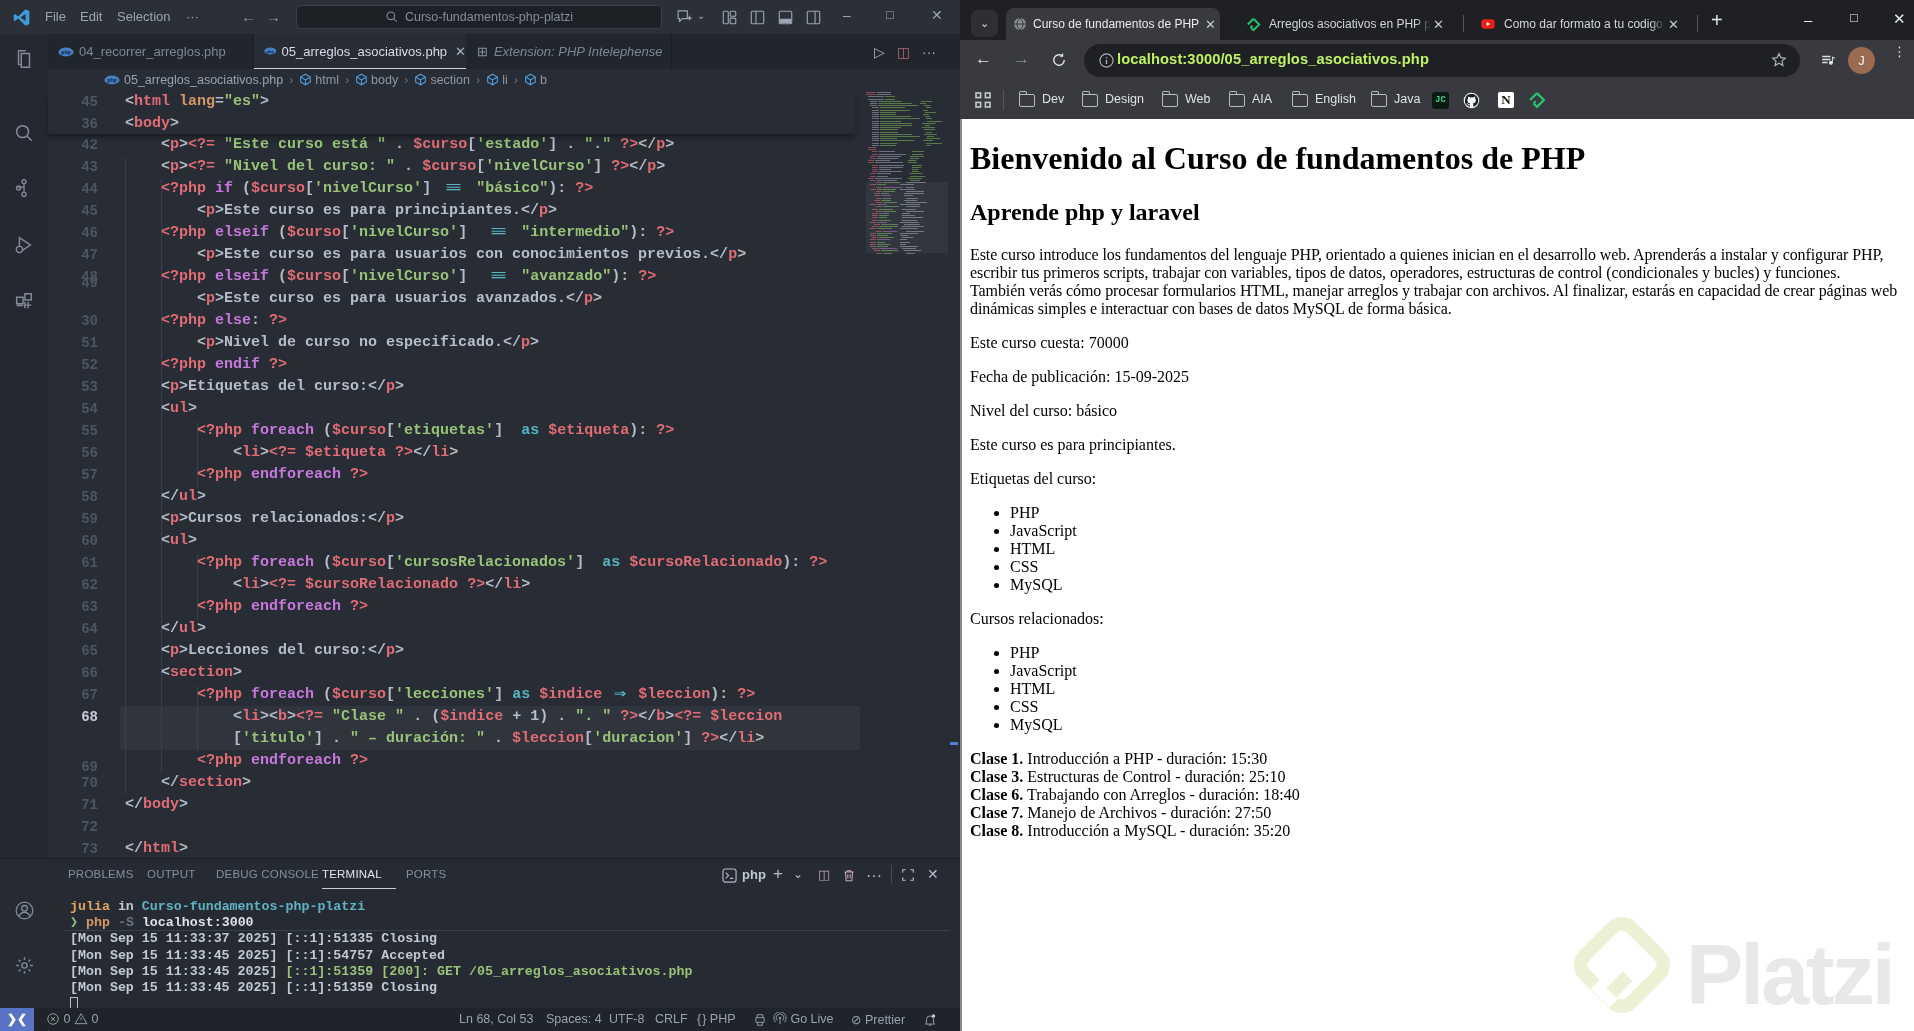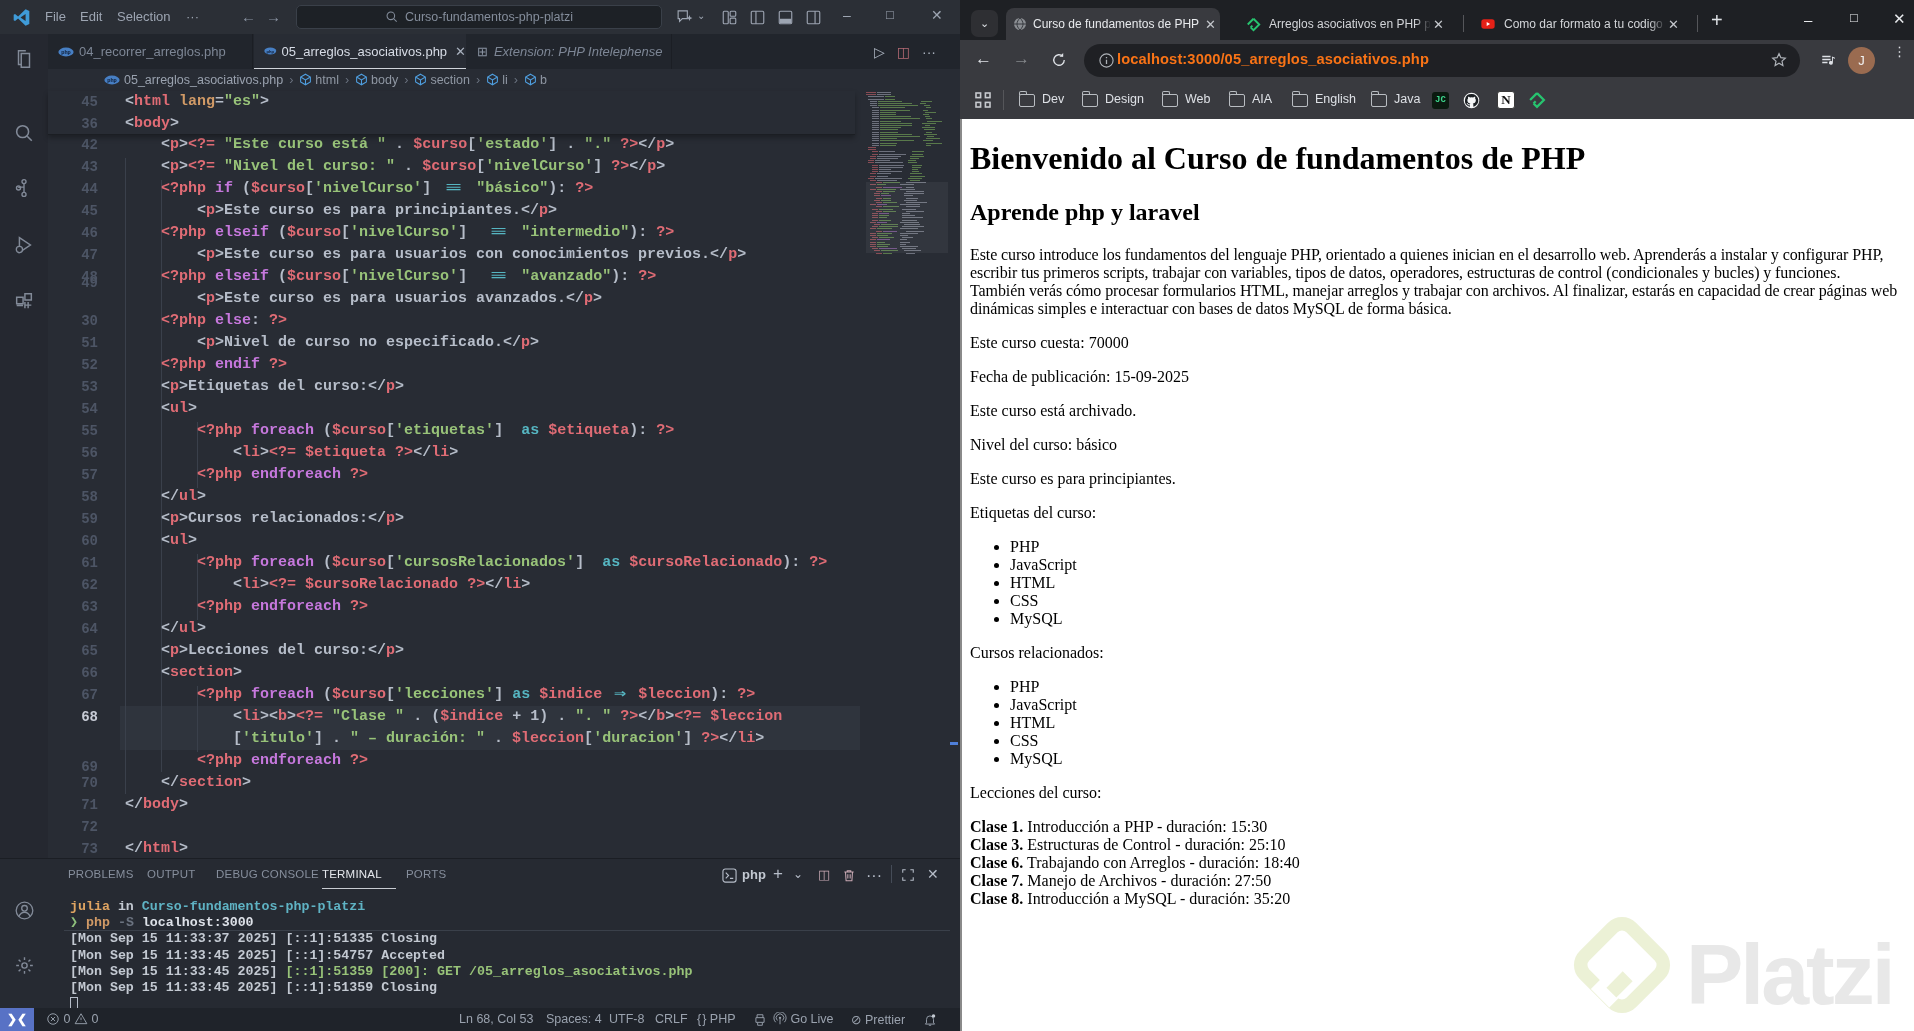--- a/index.html
+++ b/index.html
@@ -541,21 +541,21 @@
       <div class="abs" style="left:53px;top:9px;color:#85888c;font-size:17px">→</div>
       <svg class="abs" style="left:90px;top:11px" width="18" height="18" viewBox="0 0 24 24">
         <path fill="none" stroke="#dee1e6" stroke-width="1.8" d="M19 12a7 7 0 1 1-2-4.9"></path>
         <path fill="#dee1e6" d="M17.6 2.6v5h-5z"></path>
       </svg>
       <div class="abs" style="left:124px;top:4px;width:716px;height:33px;background:#1f2024;border-radius:17px"></div>
       <svg class="abs" style="left:138px;top:12px" width="17" height="17" viewBox="0 0 24 24">
         <circle cx="12" cy="12" r="9.3" fill="none" stroke="#aeb2b8" stroke-width="1.6"></circle>
         <path stroke="#aeb2b8" stroke-width="1.8" d="M12 7.2v1.5 M12 11v6"></path>
       </svg>
-      <div class="abs" style="left:157px;top:11px;color:#f97316;font-size:14.7px;font-weight:bold;letter-spacing:.1px">localhost:3000/05_arreglos_asociativos.php</div>
+      <div class="abs" style="left:157px;top:11px;color:#bef264;font-size:14.7px;font-weight:bold;letter-spacing:.1px">localhost:3000/05_arreglos_asociativos.php</div>
       <svg class="abs" style="left:810px;top:11px" width="18" height="18" viewBox="0 0 24 24">
         <path fill="none" stroke="#aeb2b8" stroke-width="1.6" d="m12 3.5 2.5 5.4 5.9.6-4.4 4 1.2 5.8L12 16.4l-5.2 2.9L8 13.5l-4.4-4 5.9-.6z"></path>
       </svg>
       <svg class="abs" style="left:860px;top:12px" width="18" height="18" viewBox="0 0 24 24">
         <path stroke="#dee1e6" stroke-width="1.7" fill="none" d="M3 6h11 M3 10h11 M3 14h7"></path>
         <path fill="#dee1e6" d="M16 14V6l4 1.5v1.6l-2.8-1v6.2a2.6 2.6 0 1 1-1.2-2.1z"></path>
       </svg>
       <div class="abs" style="left:888px;top:7px;width:27px;height:27px;border-radius:50%;background:#9a6b50;color:#f2f2f2;text-align:center;font-size:13px;line-height:27px">J</div>
       <div class="abs" style="left:933px;top:8px;color:#dee1e6;font-size:13px;line-height:8px">⋮</div>
     </div>
@@ -598,40 +598,38 @@
           <rect x="67" y="64" width="14" height="23" fill="#ecf1d6"></rect>
         </g>
 <text x="126" y="99" font-family="Liberation Sans" font-weight="bold" font-size="86" fill="#e8e8e8" letter-spacing="-3">Platzi</text>
 </svg>
       <div id="content">
         <h1>Bienvenido al Curso de fundamentos de PHP</h1>
         <h2>Aprende php y laravel</h2>
         <p style="white-space:nowrap;letter-spacing:-0.1px">Este curso introduce los fundamentos del lenguaje PHP, orientado a quienes inician en el desarrollo web. Aprenderás a instalar y configurar PHP,<br>escribir tus primeros scripts, trabajar con variables, tipos de datos, operadores, estructuras de control (condicionales y bucles) y funciones.<br>También verás cómo procesar formularios HTML, manejar arreglos y trabajar con archivos. Al finalizar, estarás en capacidad de crear páginas web<br>dinámicas simples e interactuar con bases de datos MySQL de forma básica.</p>
         <p>Este curso cuesta: 70000</p>
         <p>Fecha de publicación: 15-09-2025</p>
-        <p>Este curso está archivado.</p>
         <p>Nivel del curso: básico</p>
         <p>Este curso es para principiantes.</p>
         <p>Etiquetas del curso:</p>
         <ul>
           <li>PHP</li>
           <li>JavaScript</li>
           <li>HTML</li>
           <li>CSS</li>
           <li>MySQL</li>
         </ul>
         <p>Cursos relacionados:</p>
         <ul>
           <li>PHP</li>
           <li>JavaScript</li>
           <li>HTML</li>
           <li>CSS</li>
           <li>MySQL</li>
         </ul>
-        <p>Lecciones del curso:</p>
         <div style="margin-top:16px">
           <div><b>Clase 1.</b> Introducción a PHP - duración: 15:30</div>
           <div><b>Clase 3.</b> Estructuras de Control - duración: 25:10</div>
           <div><b>Clase 6.</b> Trabajando con Arreglos - duración: 18:40</div>
           <div><b>Clase 7.</b> Manejo de Archivos - duración: 27:50</div>
           <div><b>Clase 8.</b> Introducción a MySQL - duración: 35:20</div>
         </div>
       </div>
     </div>
   </div>

